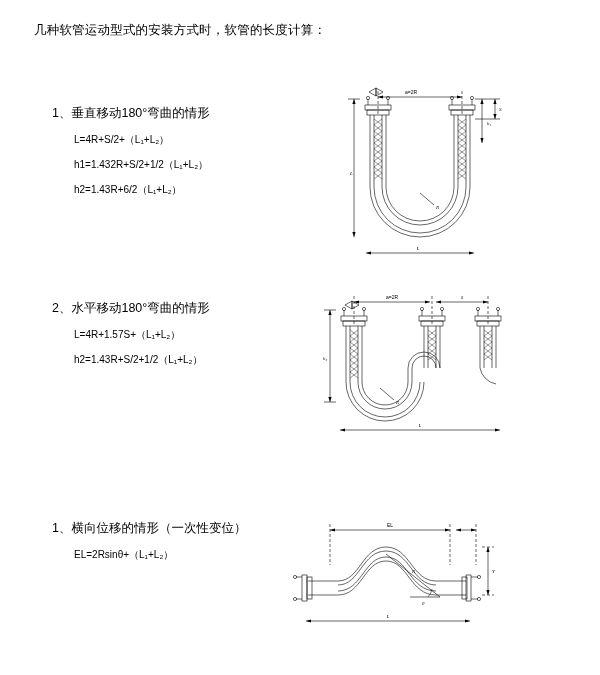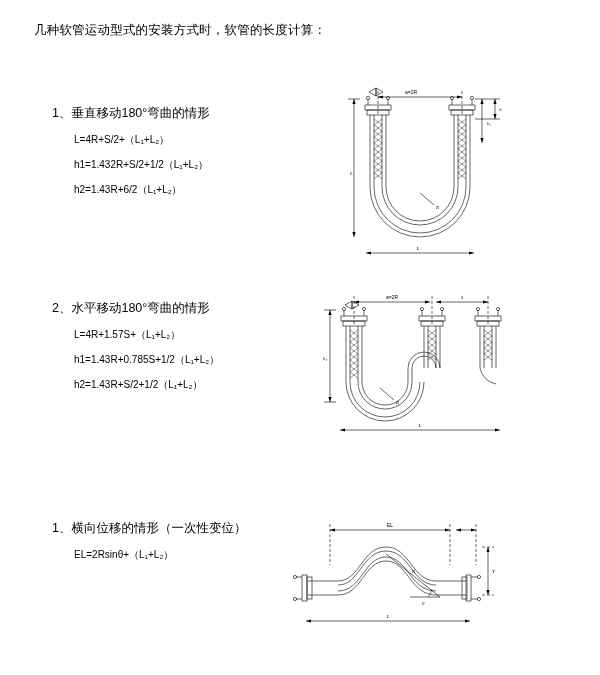--- a/index.html
+++ b/index.html
@@ -192,21 +192,20 @@
         <text class="dimi" x="126" y="134">R</text>
         <text class="dimi" x="108" y="175" text-anchor="middle">L</text>
       </svg>
     </div>
   </div>
 
   <div class="section sec2">
     <div class="text-block">
       <div class="title">2、水平移动180°弯曲的情形</div>
       <div class="formula">L=4R+1.57S+（L₁+L₂）</div>
-      <div class="formula">h1=1.43R+0.785S+1/2（L₁+L₂）</div>
       <div class="formula">h2=1.43R+S/2+1/2（L₁+L₂）</div>
     </div>
 
     <div class="fig fig2">
       <svg width="200" height="175" viewBox="0 0 200 175">
         <g stroke="#000" fill="none" stroke-width="0.6">
 
           <line x1="44" y1="22" x2="120" y2="22"></line>
           <path d="M44,22 l5,-1.6 l0,3.2 z" fill="#000" stroke="none"></path>
           <path d="M120,22 l-5,-1.6 l0,3.2 z" fill="#000" stroke="none"></path>

